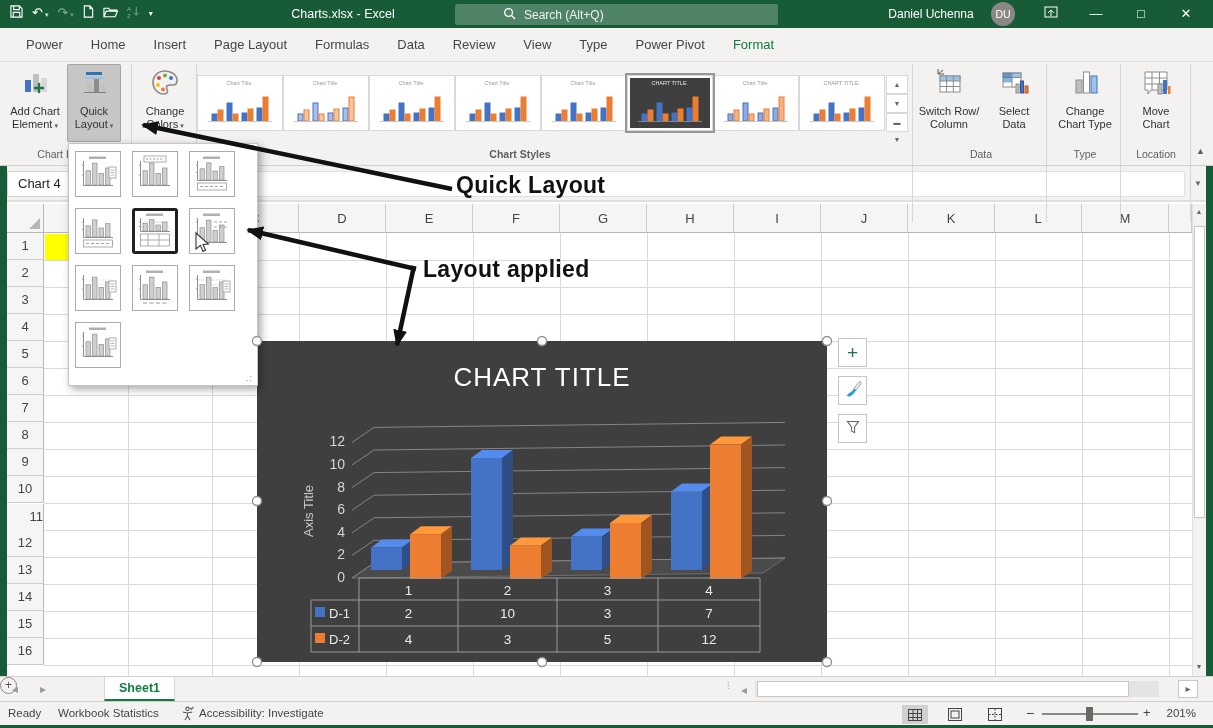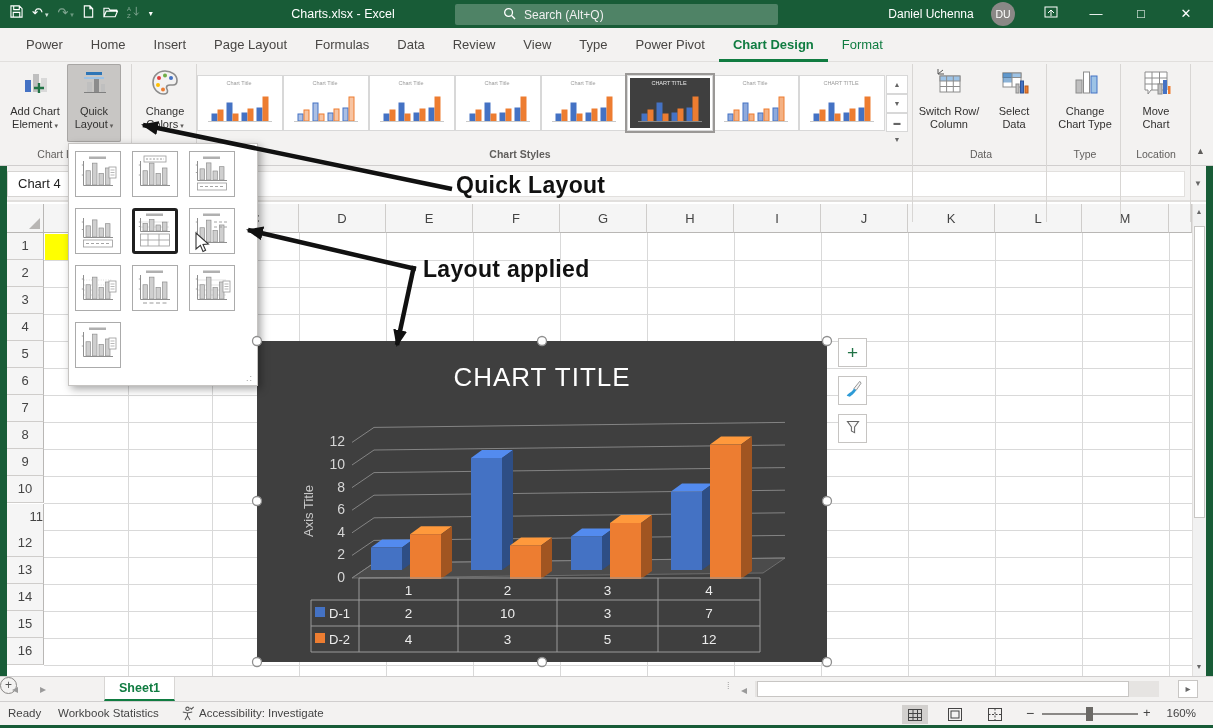--- a/index.html
+++ b/index.html
@@ -141,21 +141,20 @@
         <div class="rtab">Power</div>
         <div class="rtab">Home</div>
         <div class="rtab">Insert</div>
         <div class="rtab">Page Layout</div>
         <div class="rtab">Formulas</div>
         <div class="rtab">Data</div>
         <div class="rtab">Review</div>
         <div class="rtab">View</div>
         <div class="rtab">Type</div>
         <div class="rtab">Power Pivot</div>
-        <div class="rtab active ctx">Chart Design</div>
         <div class="rtab ctx">Format</div>
       </div>
   </div>
   <div class="sharebtn abs">
     <span><svg width="13" height="12" viewBox="0 0 14 13">
           <path d="M1 6 v6 h10 v-6" fill="none" stroke="#107C41" stroke-width="1.2"></path>
           <path d="M6 8 v-6 m0 0 l-2.6 2.6 M6 2 l2.6 2.6" stroke="#107C41" fill="none" stroke-width="1.2"></path>
         </svg></span>
     <span>Share</span>
   </div>
@@ -748,20 +747,20 @@
         <svg width="14" height="13" viewBox="0 0 14 13">
           <rect x="0.5" y="0.5" width="13" height="12" fill="none" stroke="#444"></rect>
           <path d="M0.5 6.5 h13" stroke="#444" stroke-dasharray="2 1.5"></path>
           <path d="M7 0.5 v12" stroke="#444" stroke-dasharray="2 1.5"></path>
         </svg>
       </div>
     <span class="abs" style="left:1026px;top:3px;font-size:14px;color:#444;">−</span>
     <div class="abs" style="left:1042px;top:11px;width:96px;height:2px;background:#8a8886;"></div>
     <div class="abs" style="left:1086px;top:5px;width:7px;height:14px;background:#6b6966;"></div>
     <span class="abs" style="left:1143px;top:3px;font-size:13px;color:#444;">+</span>
-    <span class="abs" style="left:1160px;top:5px;width:36px;text-align:right;">160%</span>
+    <span class="abs" style="left:1160px;top:5px;width:36px;text-align:right;">201%</span>
   </div>
 
   <div class="greenedge abs" style="left:0;top:166px;width:7px;height:559px;"></div>
   <div class="greenedge abs" style="left:1206px;top:166px;width:7px;height:559px;"></div>
   <div class="greenedge abs" style="left:0;top:725px;width:1213px;height:3px;"></div>
 
 </div>
 
 </body></html>

